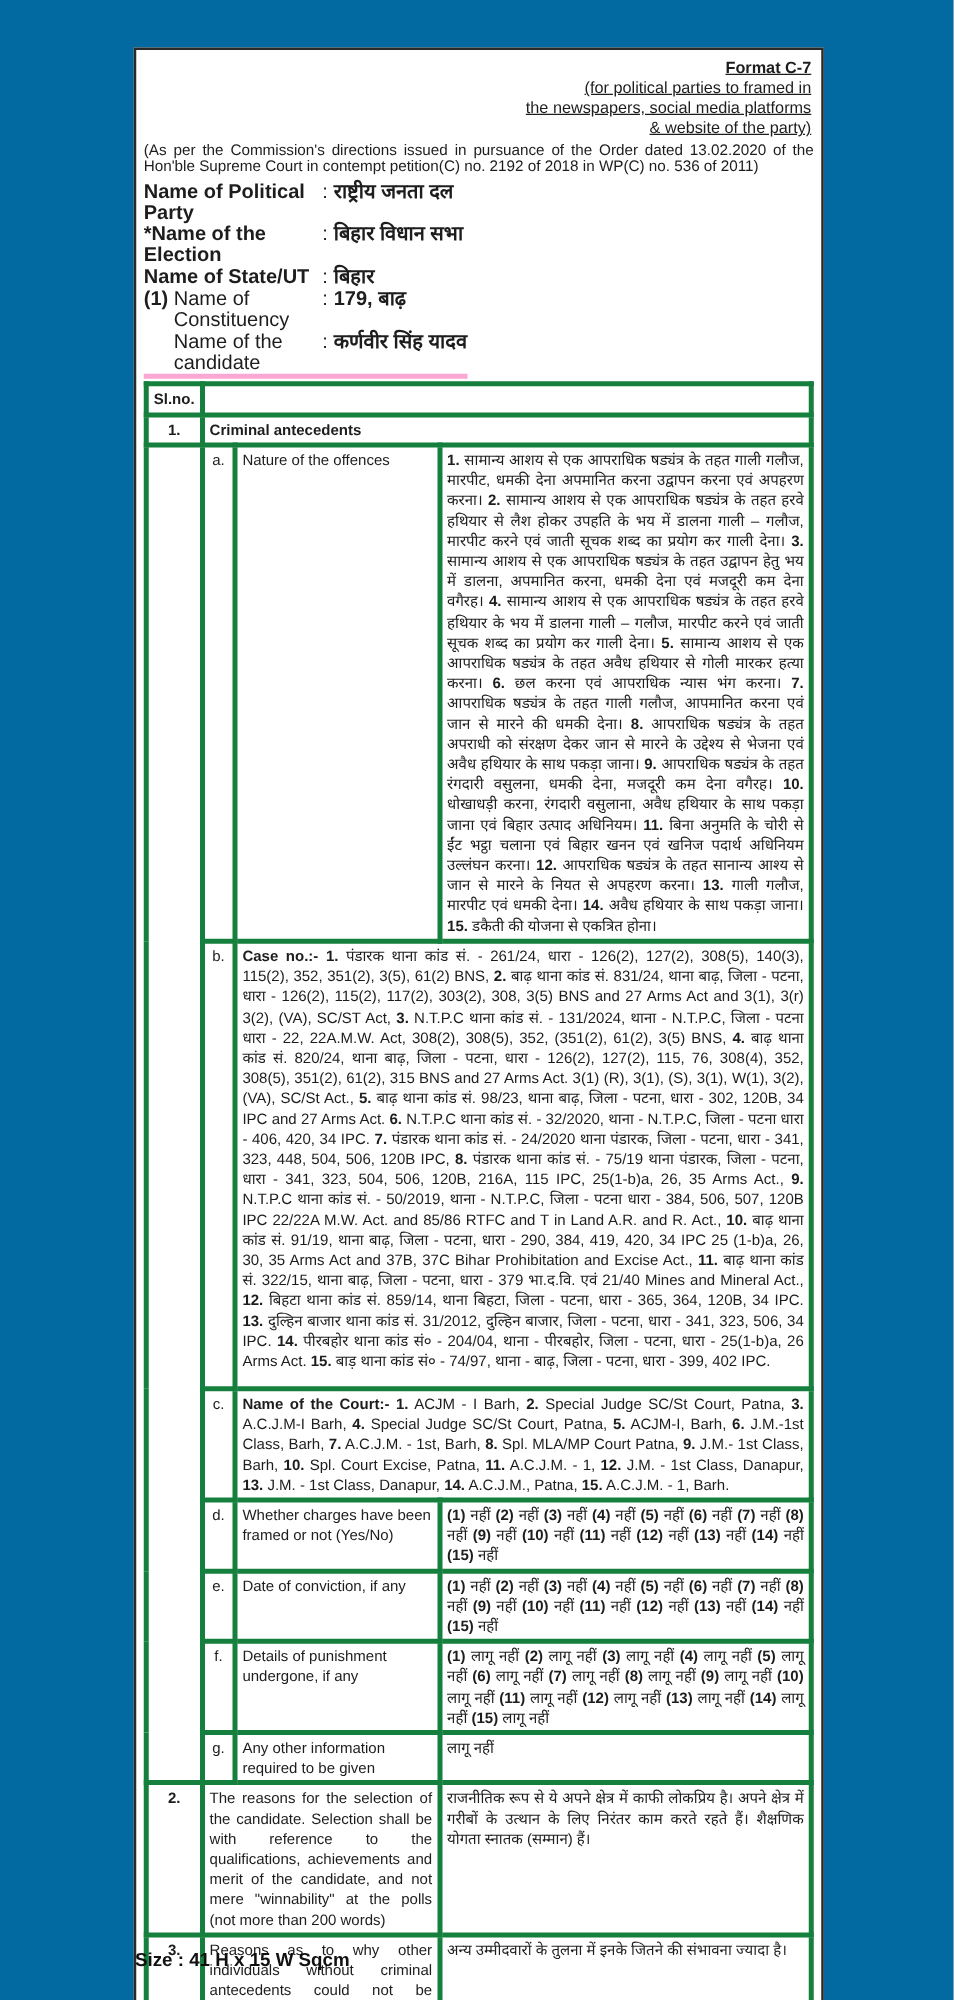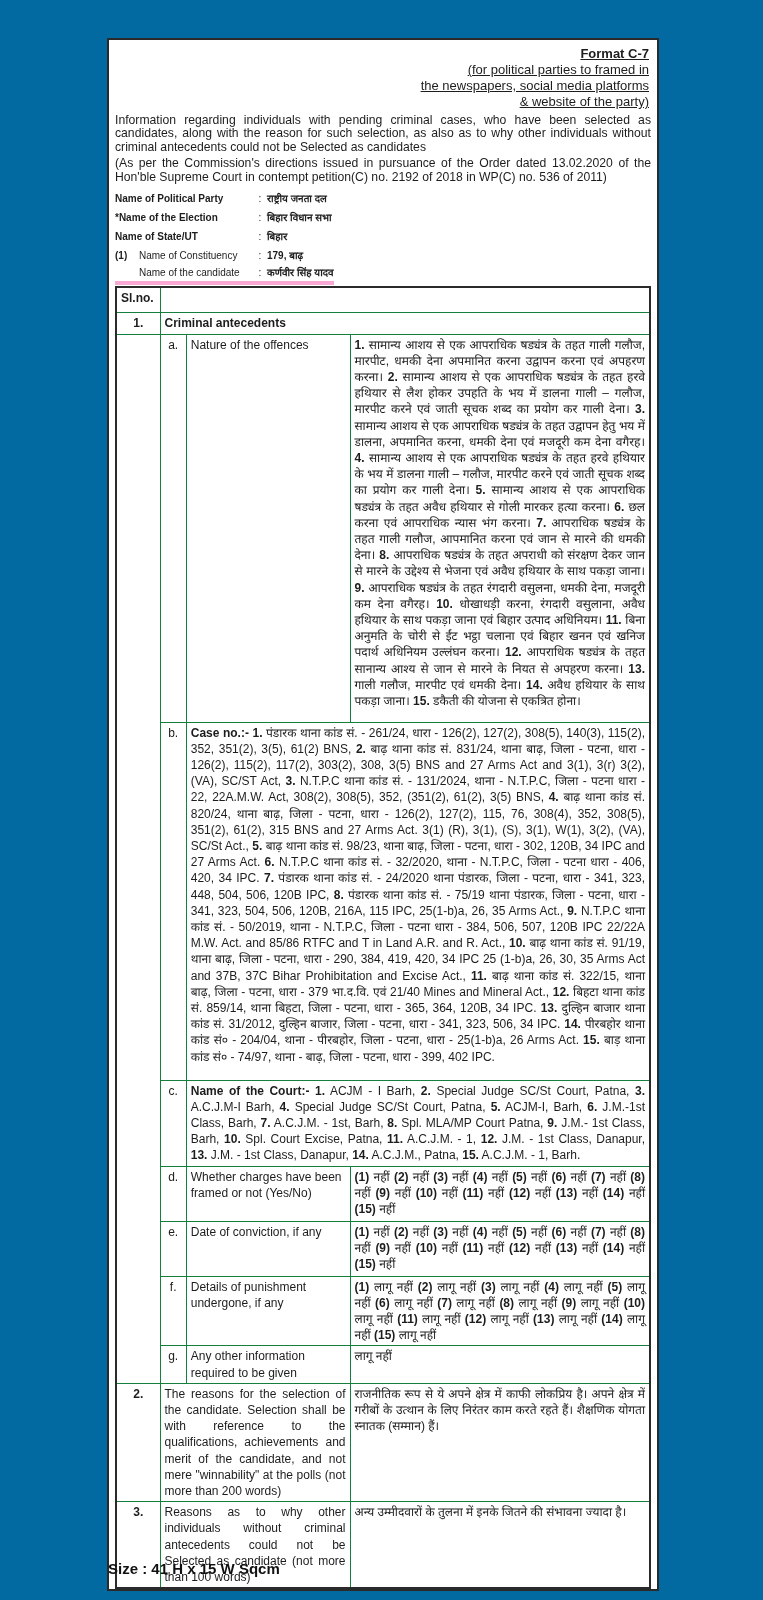--- a/index.html
+++ b/index.html
@@ -11,34 +11,34 @@
   }
   .doc {
     position:absolute; left:107px; top:38px; width:552px;
     border:2px solid #2a2a2a; background:#fff; padding:4px 6px 0 6px;
   }
   .title-block { text-align:right; font-size:13px; line-height:16px; padding:2px 2px 1px 0; }
   .title-line { text-decoration:underline; }
   .title-main { font-weight:bold; }
   .para { font-size:12.2px; line-height:13.4px; text-align:justify; margin-top:3px; }
   .fields { margin-top:4px; }
-  .field-row { display:inline-flex; font-size:10px; line-height:17px; width:100%; }
+  .field-row { display:inline-flex; font-size:16px; line-height:17px; width:100%; }
   .f-label { width:138px; flex:0 0 138px; }
   .f-label.bold { font-weight:bold; }
   .f-pre { font-weight:bold; width:24px; flex:0 0 24px; }
   .f-label.indent { width:114px; flex:0 0 114px; }
   .f-colon { width:14px; flex:0 0 14px; text-align:center; }
   .f-value { font-weight:bold; }
   .field-row.underlined { width:auto; border-bottom:4px solid #f9a8d4; }
   table.main {
     width:100%; border-collapse:collapse; margin-top:1px; margin-bottom:0;
     border:2px solid #2a2a2a;
   }
   table.main td {
-    border:1px solid #15803d; vertical-align:top;
+    border:4px solid #15803d; vertical-align:top;
     font-size:12px; line-height:16.2px; padding:2px 4px;
   }
   td.slno { width:44px; text-align:left; font-weight:bold; font-size:12.5px; }
   td.num { width:44px; text-align:center; font-weight:bold; font-size:12.5px; }
   td.letter { width:26px; text-align:center; }
   td.label { width:162px; }
   td.value { text-align:justify; }
   td.merged { text-align:justify;margin-left:44px; }
   .lead { font-weight:bold; }
   b.mk { font-weight:bold; }
@@ -55,21 +55,20 @@
 <div class="page">
   <div class="doc">
 
     <div class="title-block">
       <div><span class="title-line title-main">Format C-7</span></div>
       <div><span class="title-line">(for political parties to framed in</span></div>
       <div><span class="title-line">the newspapers, social media platforms</span></div>
       <div><span class="title-line">&amp; website of the party)</span></div>
     </div>
 
-    <div class="para">Information regarding individuals with pending criminal cases, who have been selected as candidates, along with the reason for such selection, as also as to why other individuals without criminal antecedents could not be Selected as candidates</div>
     <div class="para">(As per the Commission's directions issued in pursuance of the Order dated 13.02.2020 of the Hon'ble Supreme Court in contempt petition(C) no. 2192 of 2018 in WP(C) no. 536 of 2011)</div>
 
     <div class="fields">
       <div class="field-row">
         <span class="f-label bold">Name of Political Party</span>
           <span class="f-colon">:</span>
           <span class="f-value">राष्ट्रीय जनता दल</span>
       </div>
       <div class="field-row">
         <span class="f-label bold">*Name of the Election</span>

